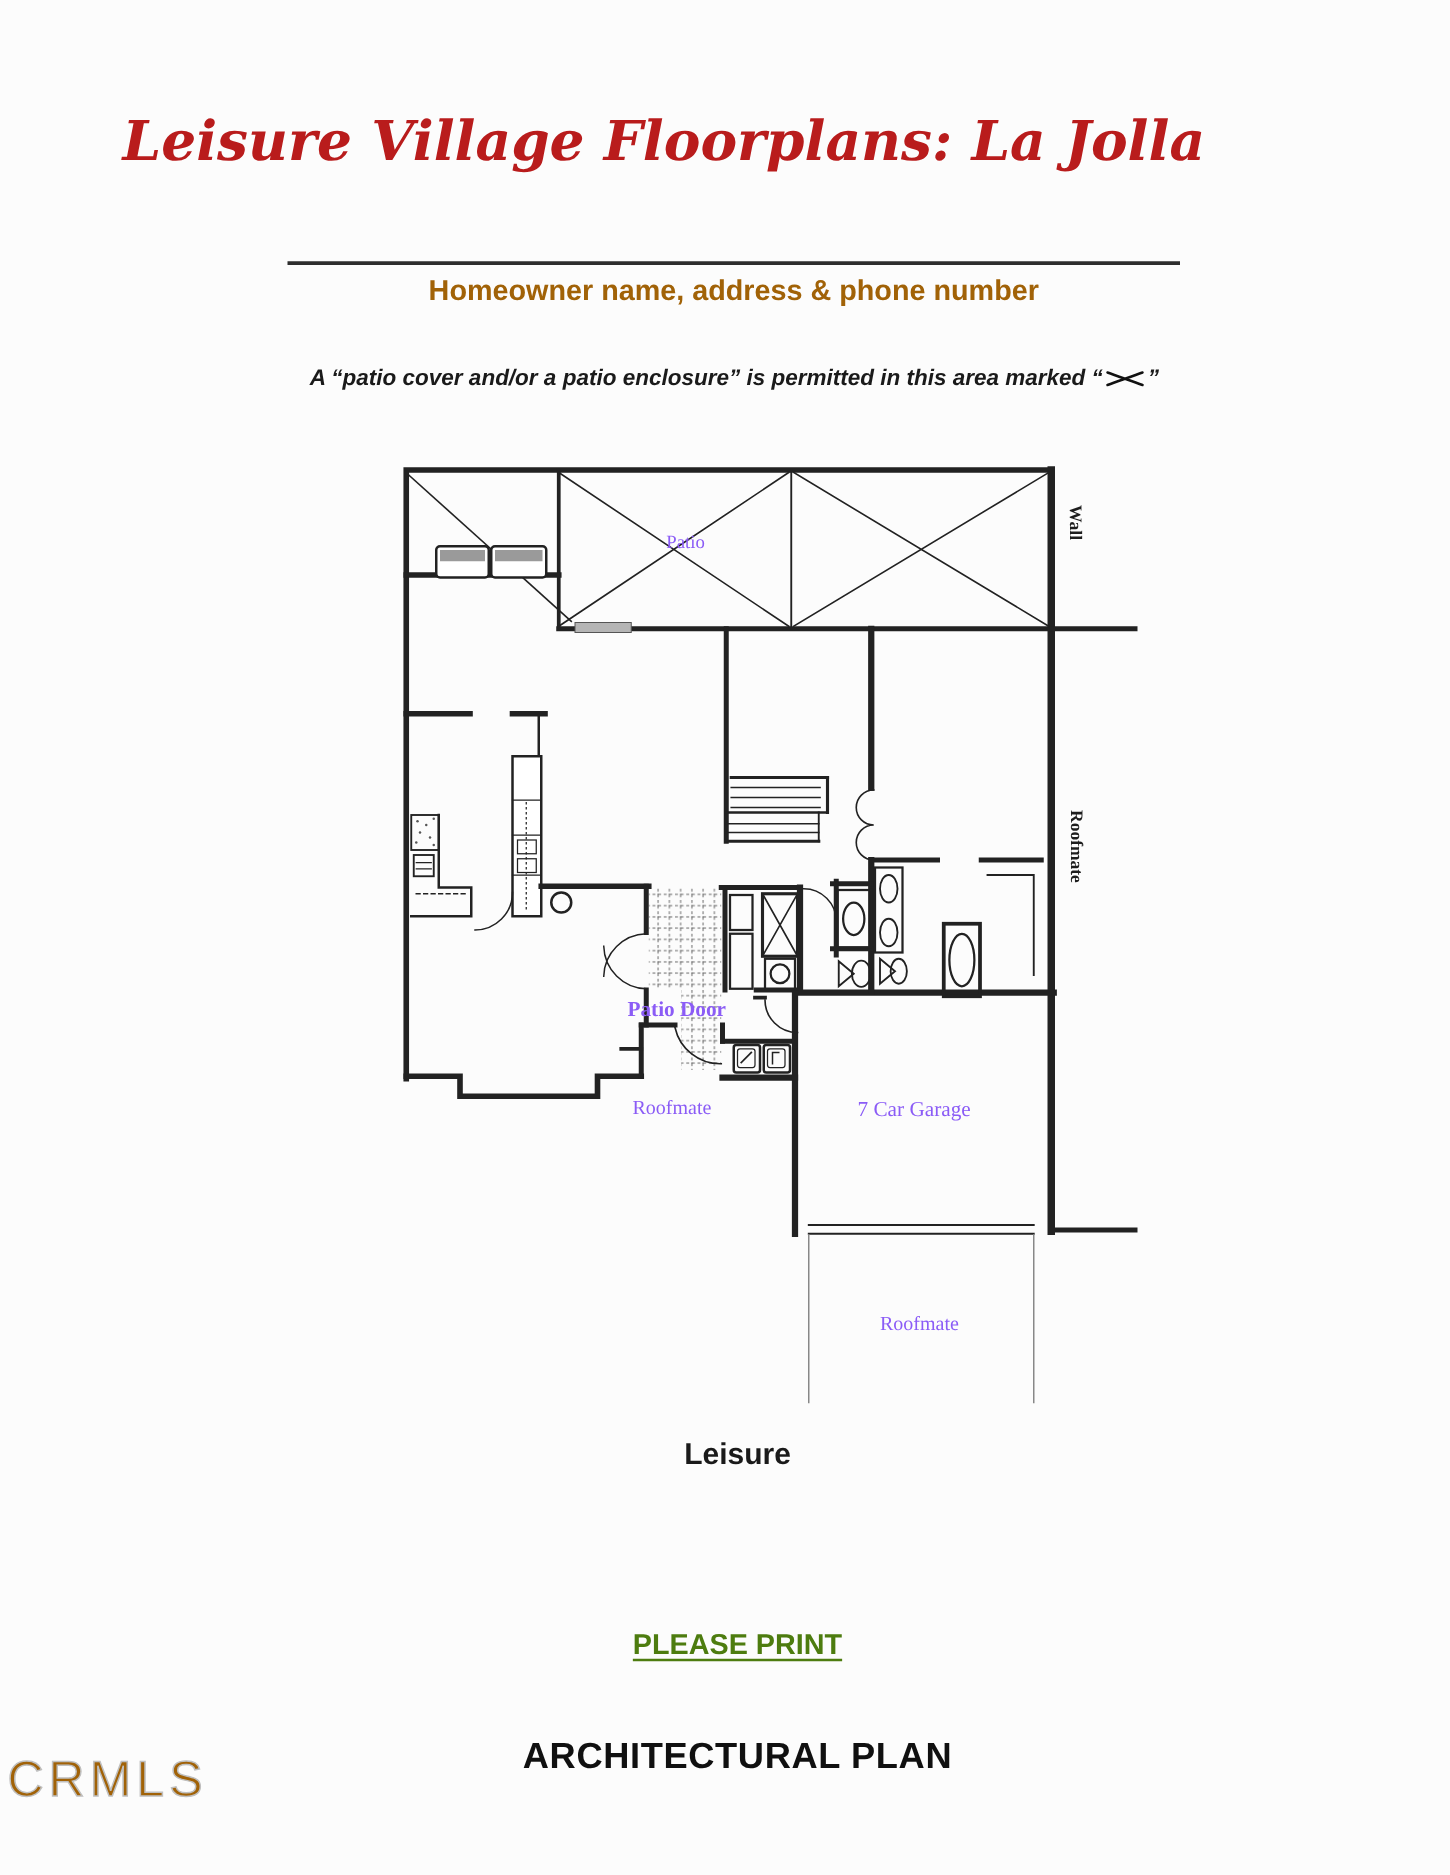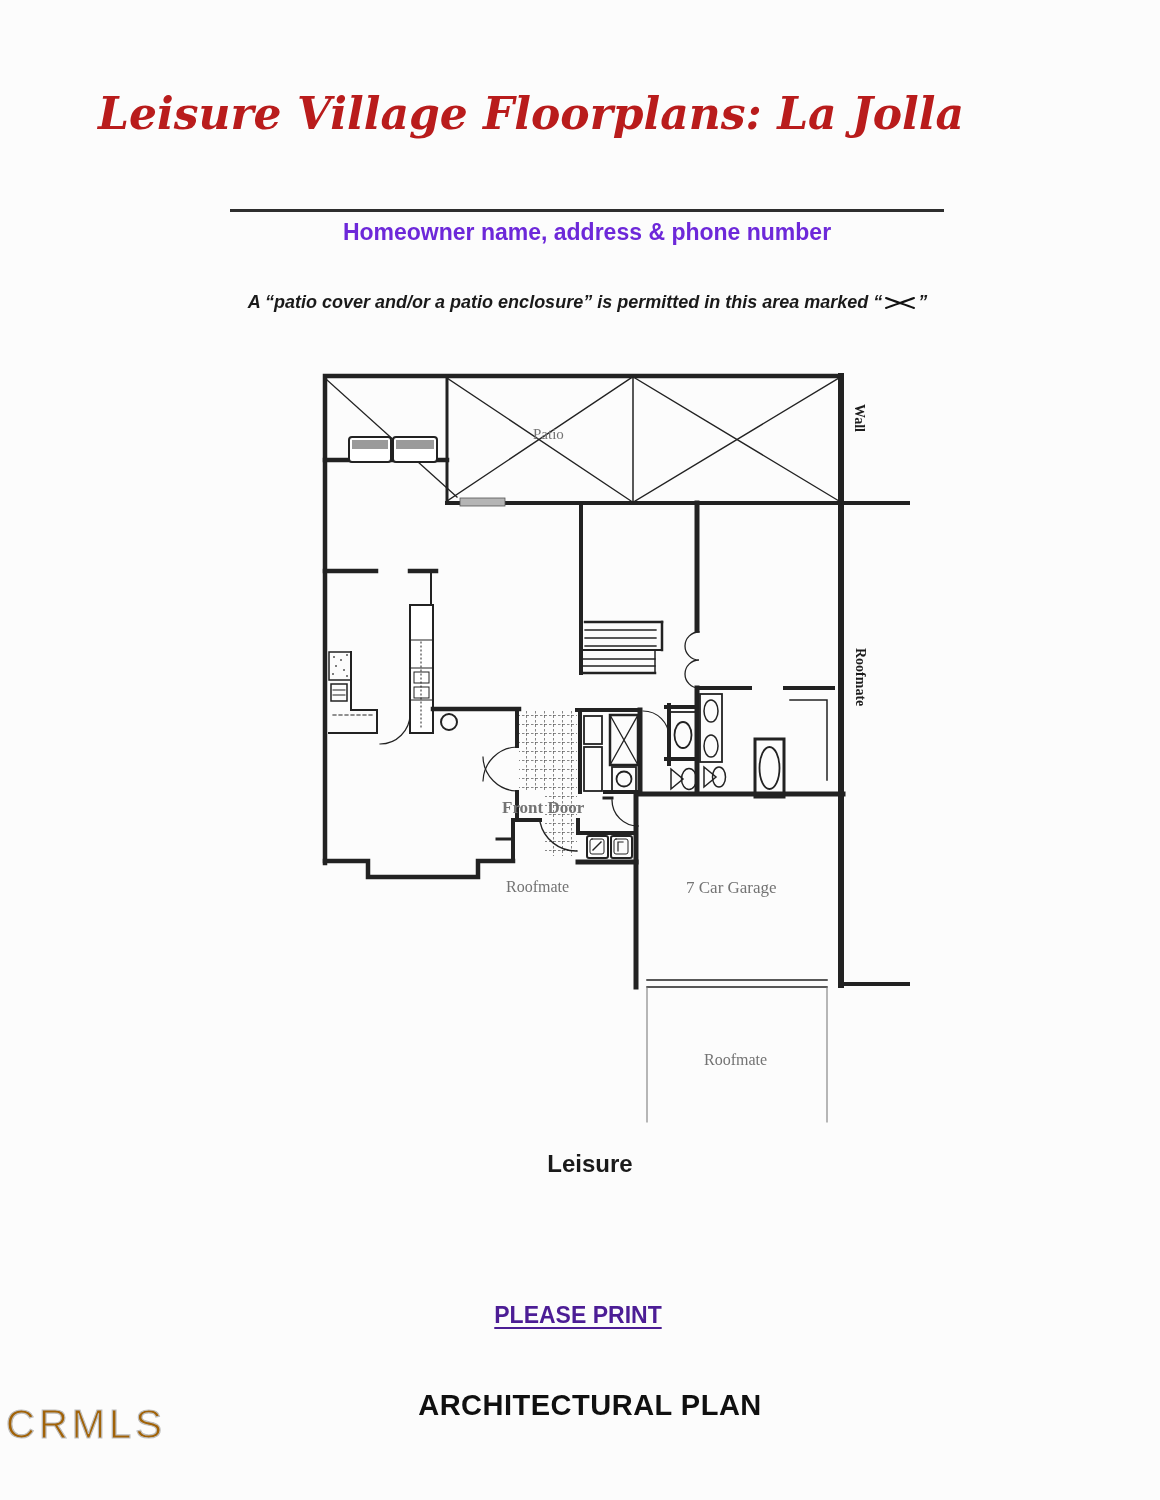--- a/index.html
+++ b/index.html
@@ -14,52 +14,52 @@
     left:98px;top:88px;width:900px;
     font-family:"DejaVu Serif", serif;
     font-style:italic;font-weight:700;
     font-size:44px;letter-spacing:0px;color:#b91c1c;
   }
   .sig-line{
     left:230px;top:209px;width:714px;height:3px;background:#2e2e2e;
   }
   .homeowner{
     left:230px;top:219px;width:714px;text-align:center;
-    font-size:23px;font-weight:700;color:#6d28d9;
+    font-size:23px;font-weight:700;color:#a16207;
   }
   .patio-note{
     left:100px;top:292px;width:975px;text-align:center;
     font-size:18px;font-style:italic;font-weight:600;color:#1a1a1a;
   }
   .xmark{width:32px;height:14px;vertical-align:middle;margin:0 2px;}
   .xmark path{stroke:#111;stroke-width:2;fill:none;stroke-linecap:round;}
   .plan-svg{left:296px;top:356px;filter:blur(0.25px);}
   .plabel{
     position:absolute;font-family:"Liberation Serif", serif;
-    color:#737373;white-space:nowrap;line-height:1;
+    color:#8b5cf6;white-space:nowrap;line-height:1;
   }
   .lbl-patio{left:533px;top:427px;font-size:15px;}
   .lbl-frontdoor{left:502px;top:799px;font-size:17px;font-weight:700;}
   .lbl-walkway{left:506px;top:879px;font-size:16px;}
   .lbl-garage{left:686px;top:879px;font-size:17px;}
   .lbl-driveway{left:704px;top:1052px;font-size:16px;}
   .vlabel{
     position:absolute;font-family:"Liberation Serif", serif;color:#1d1d1d;
     white-space:nowrap;line-height:1;transform:rotate(90deg);
     transform-origin:0 0;font-size:14px;font-weight:600;
   }
   .lbl-wall{left:866px;top:404px;}
   .lbl-roofmate{left:867px;top:648px;}
   .lbl-street{
     left:480px;top:1150px;width:220px;text-align:center;
     font-size:24px;font-weight:600;color:#1a1a1a;
   }
   .please-print{
-    left:368px;top:1302px;width:420px;text-align:center;
-    font-size:23px;font-weight:700;color:#4c1d95;
+    left:380px;top:1302px;width:420px;text-align:center;
+    font-size:23px;font-weight:700;color:#4d7c0f;
     text-decoration:underline;text-underline-offset:4px;
   }
   .arch-plan{
     left:300px;top:1389px;width:580px;text-align:center;
     font-size:29px;font-weight:800;letter-spacing:0.5px;color:#101010;
   }
   .watermark{
     left:6px;top:1402px;
     font-size:40px;font-weight:400;letter-spacing:4px;
     color:#a16207;-webkit-text-stroke:1.2px #bfbfbf;
@@ -213,21 +213,21 @@
     <path d="M841 984 H908" stroke-width="4"></path>
   </g>
   <g stroke="#888">
     <path d="M647 988 V1122 M827 988 V1122" stroke-width="1.2"></path>
   </g>
 </svg>
 
 <div class="plabel lbl-patio">Patio</div>
 <div class="vlabel lbl-wall">Wall</div>
 <div class="vlabel lbl-roofmate">Roofmate</div>
-<div class="plabel lbl-frontdoor">Front Door</div>
+<div class="plabel lbl-frontdoor">Patio Door</div>
 <div class="plabel lbl-walkway">Roofmate</div>
 <div class="plabel lbl-garage">7 Car Garage</div>
 <div class="plabel lbl-driveway">Roofmate</div>
 <div class="abs lbl-street">Leisure</div>
 
 <div class="abs please-print">PLEASE PRINT</div>
 <div class="abs arch-plan">ARCHITECTURAL PLAN</div>
 <div class="abs watermark">CRMLS</div>
 
 </body></html>

